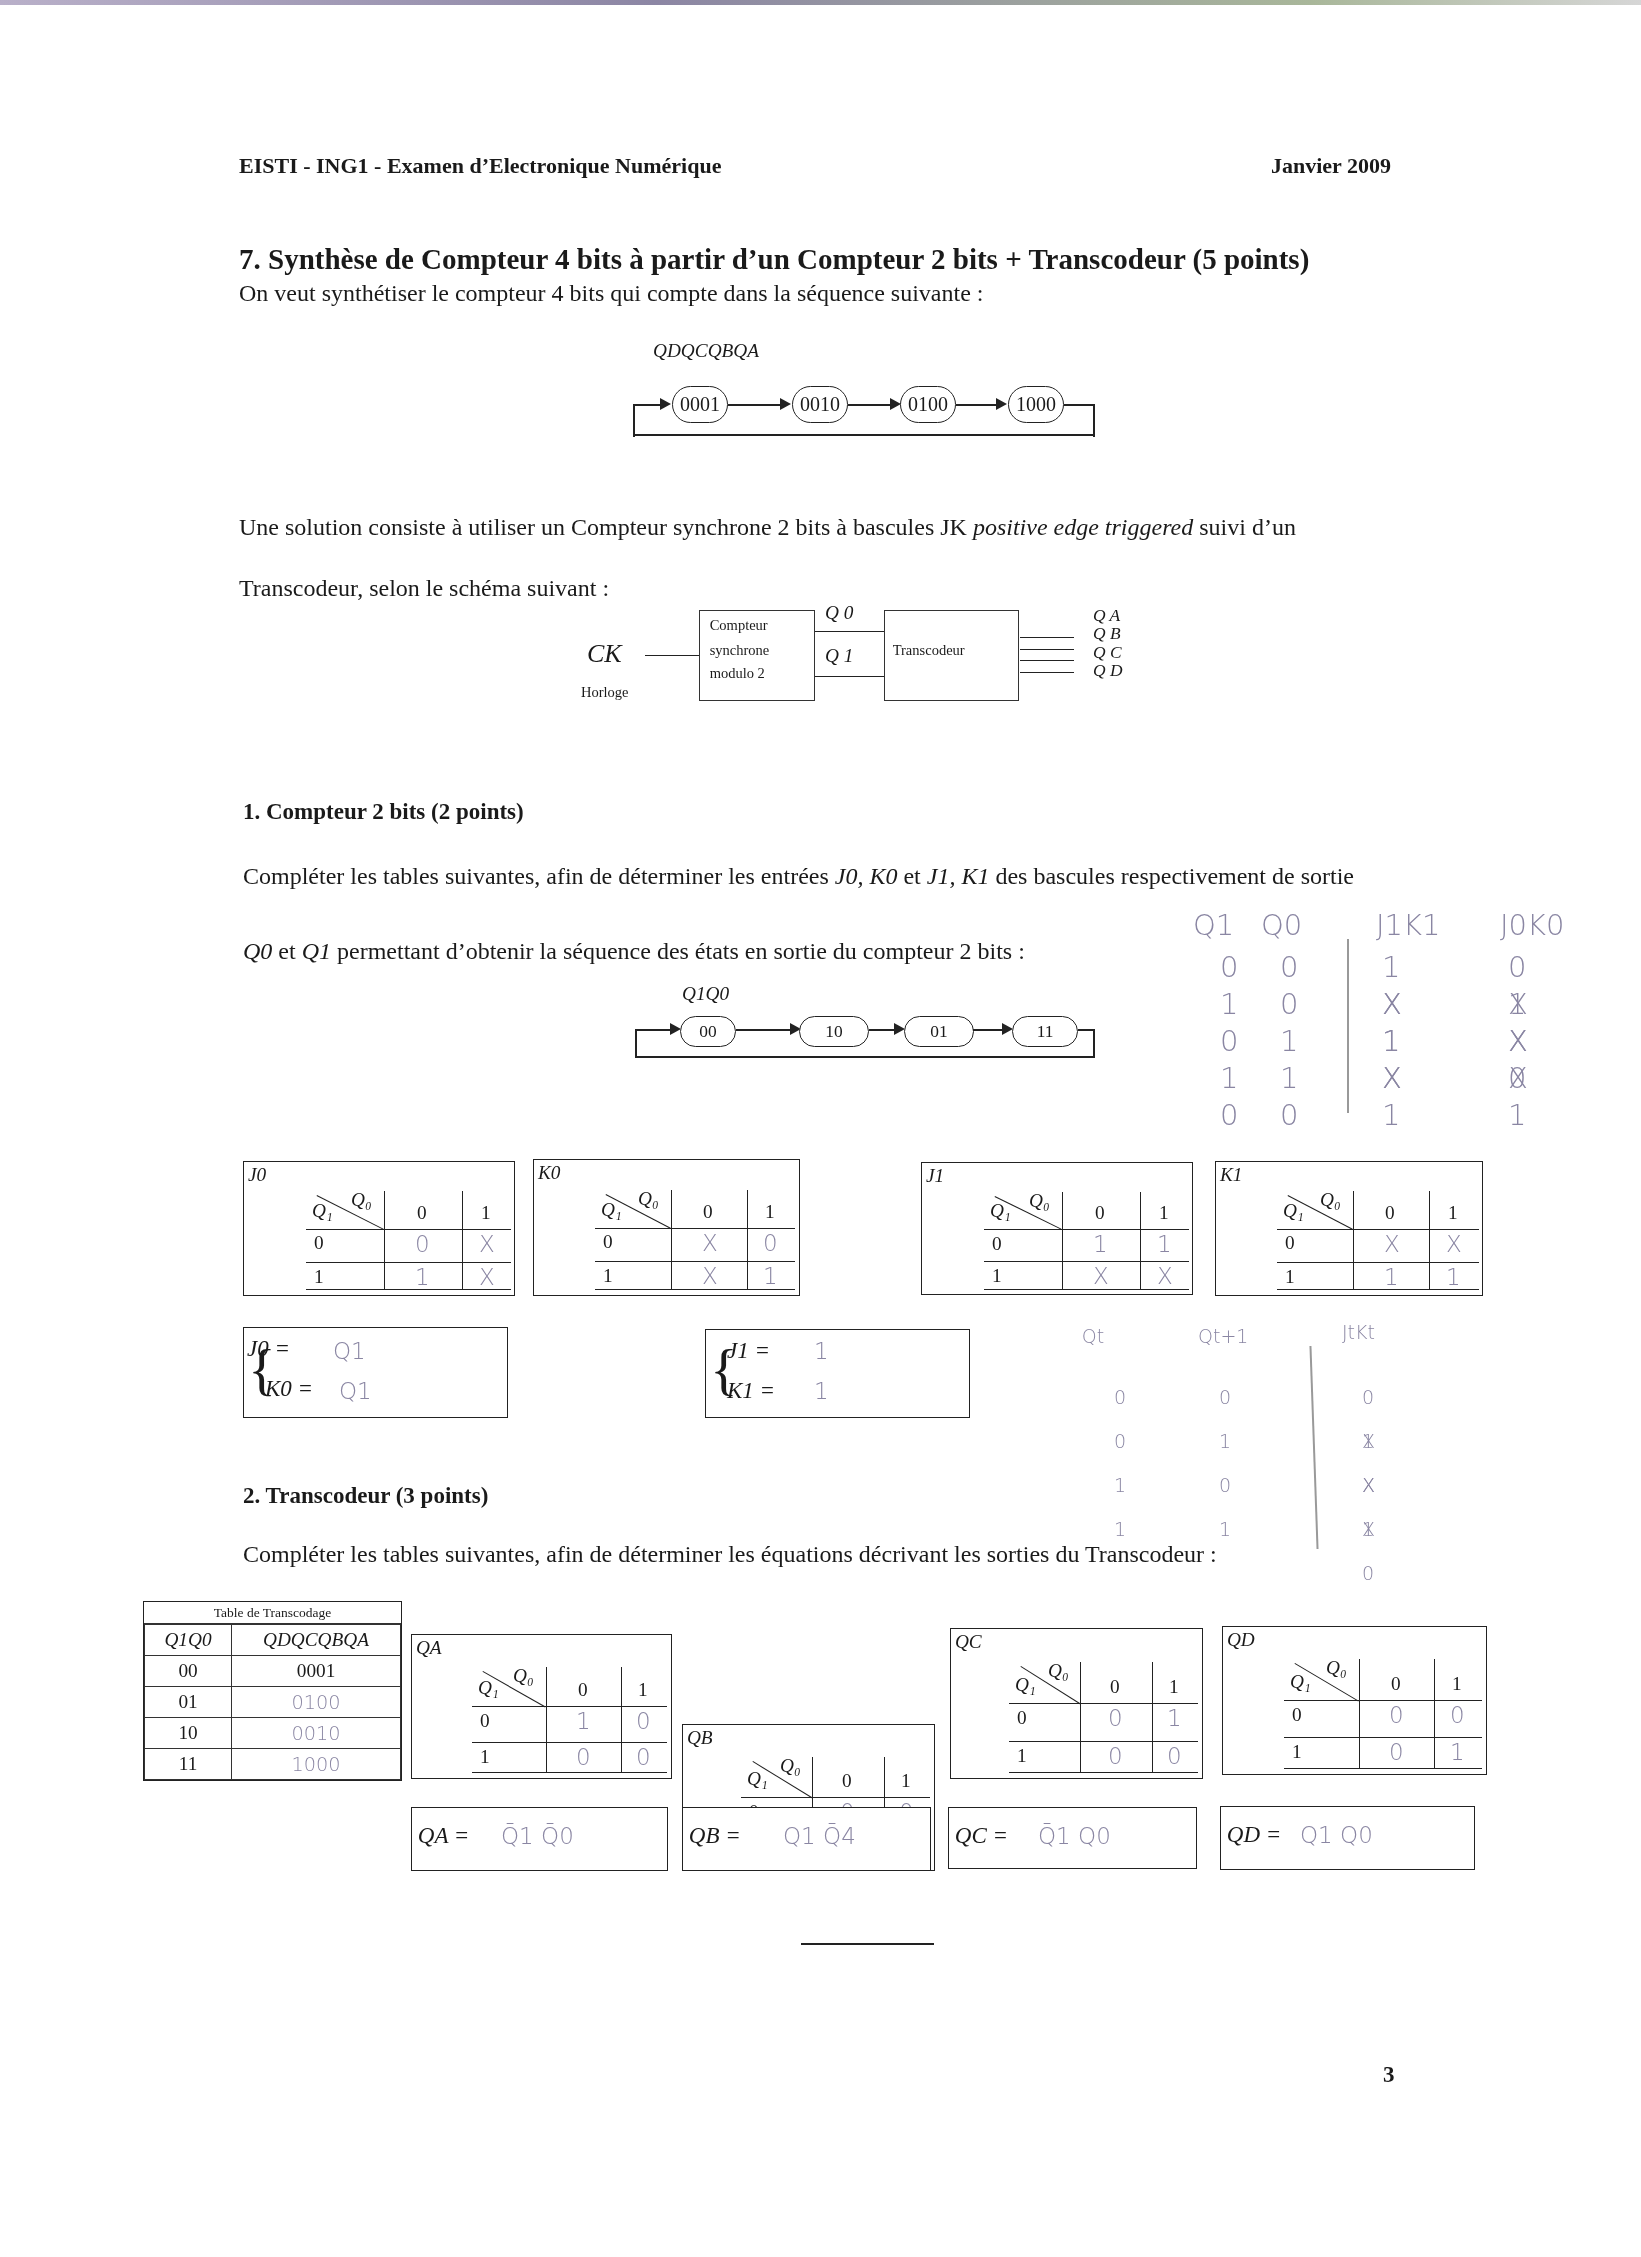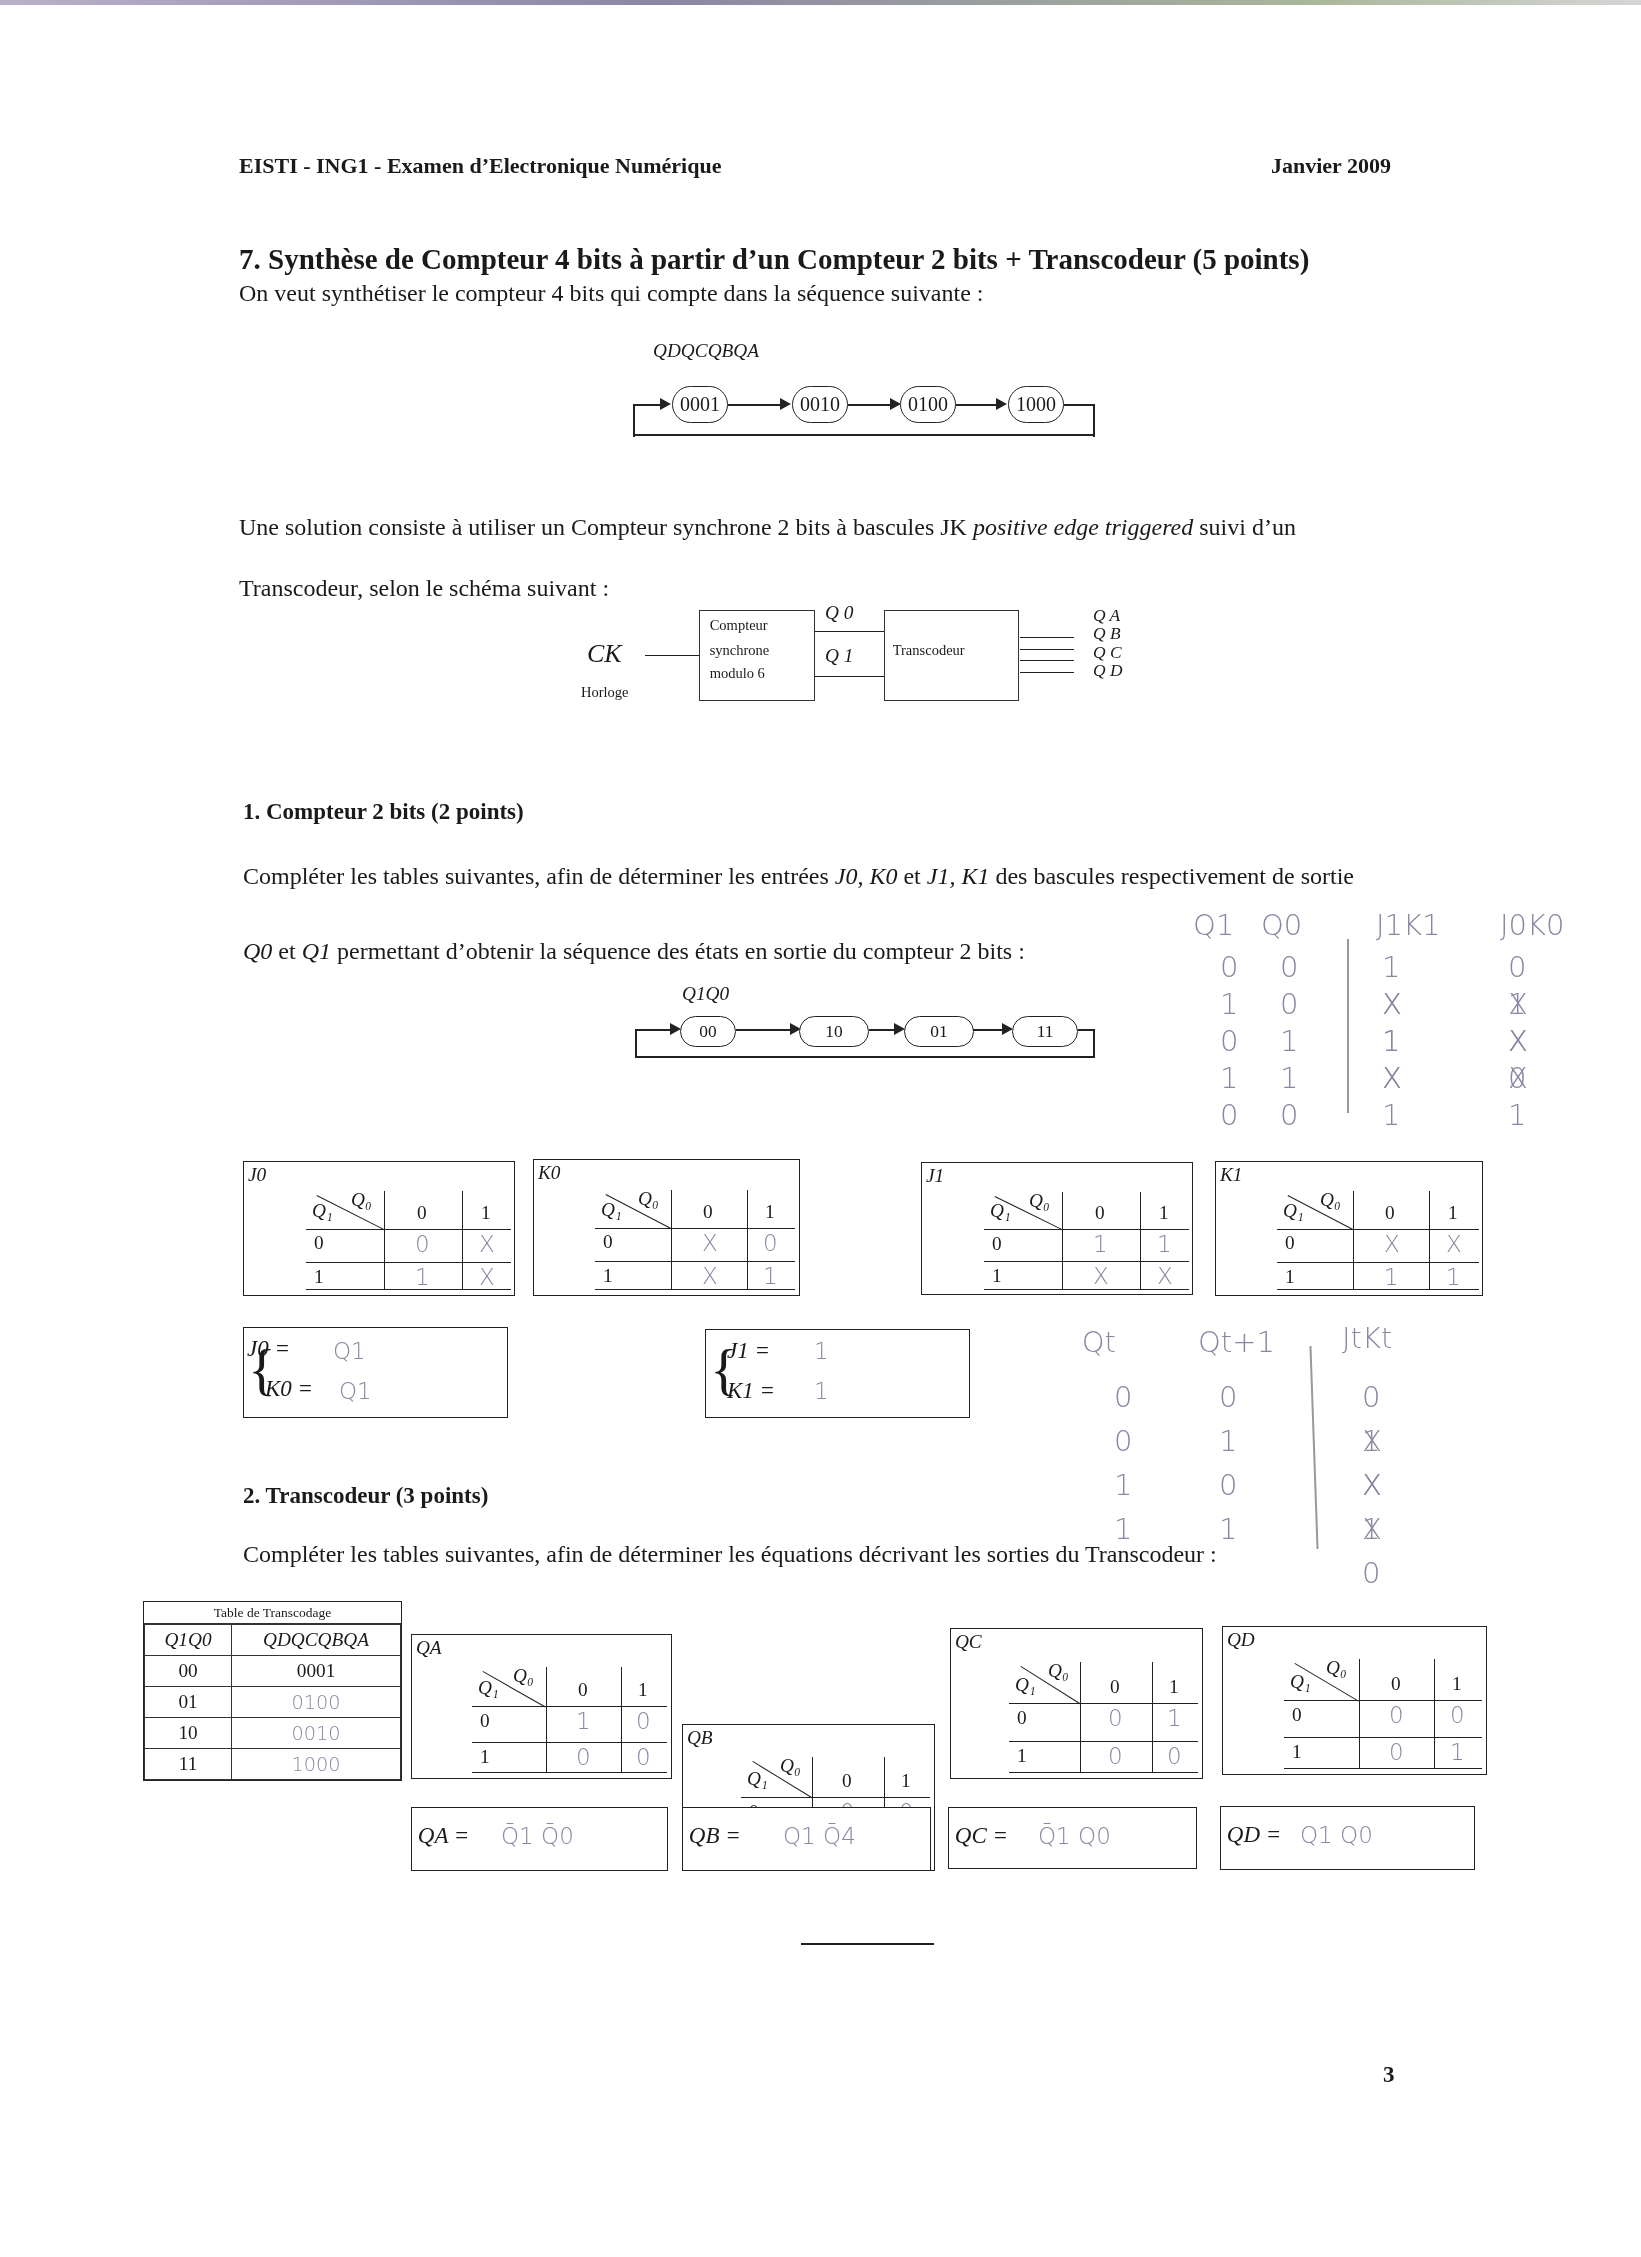--- a/index.html
+++ b/index.html
@@ -70,21 +70,21 @@
 </div>
 <div class="abs body-txt" style="left:239px;top:575px">Transcodeur, selon le schéma suivant :</div>
 
 <div>
   <div class="abs italic" style="left:587px;top:639px;font-size:26px">CK</div>
   <div class="abs" style="left:581px;top:684px;font-size:14.5px">Horloge</div>
   <div class="line" style="left:645px;top:655px;width:54px;height:1.4px"></div>
   <div class="blk" style="left:699px;top:610px;width:114px;height:89px">
     <div style="position:absolute;left:9.7px;top:5.8px">Compteur</div>
     <div style="position:absolute;left:9.7px;top:31px">synchrone</div>
-    <div style="position:absolute;left:9.7px;top:54px">modulo 6</div>
+    <div style="position:absolute;left:9.7px;top:54px">modulo 2</div>
   </div>
   <div class="abs italic" style="left:825px;top:602px;font-size:19.3px">Q 0</div>
   <div class="abs italic" style="left:825px;top:645px;font-size:19.3px">Q 1</div>
   <div class="line" style="left:815px;top:631px;width:70px;height:1.4px"></div>
   <div class="line" style="left:815px;top:676px;width:70px;height:1.4px"></div>
   <div class="blk" style="left:884px;top:610px;width:133px;height:89px">
     <div style="position:absolute;left:7.7px;top:31px">Transcodeur</div>
   </div>
   <div class="line" style="left:1020px;top:637px;width:54px;height:1.4px"></div>
   <div class="line" style="left:1020px;top:649px;width:54px;height:1.4px"></div>
@@ -251,21 +251,21 @@
   <div style="position:absolute;left:95px;top:50px" class="hand">Q1</div>
 </div>
 <div class="eq-box" style="left:705px;top:1329px;width:263px;height:87px">
   <div style="position:absolute;left:3.9px;top:5.8px;font-size:58px;line-height:68px;font-weight:100">{</div>
   <div style="position:absolute;left:21px;top:7.7px" class="italic">J1 =</div>
   <div style="position:absolute;left:108px;top:7.7px" class="hand">1</div>
   <div style="position:absolute;left:21px;top:48px" class="italic">K1 =</div>
   <div style="position:absolute;left:108px;top:48px" class="hand">1</div>
 </div>
 
-<div class="abs hand" style="left:1072px;top:1323px;font-size:29px;width:406px;height:232px">
+<div class="abs hand" style="left:1072px;top:1323px;font-size:19px;width:406px;height:232px">
   <div style="position:absolute;left:9.7px;top:1.9px">Qt</div>
   <div style="position:absolute;left:126px;top:1.9px">Qt+1</div>
   <div style="position:absolute;left:270px;top:-1.9px">JtKt</div>
   <div style="position:absolute;left:241px;top:23px;width:1.9px;height:203px;background:#999;transform:rotate(-2deg)"></div>
   <div style="position:absolute;left:0;top:52px;line-height:44px">
     <div style="position:relative;height:44px">
         <span style="position:absolute;left:42px">0</span>
         <span style="position:absolute;left:147px">0</span>
         <span style="position:absolute;left:290px">0 X</span>
       </div>

